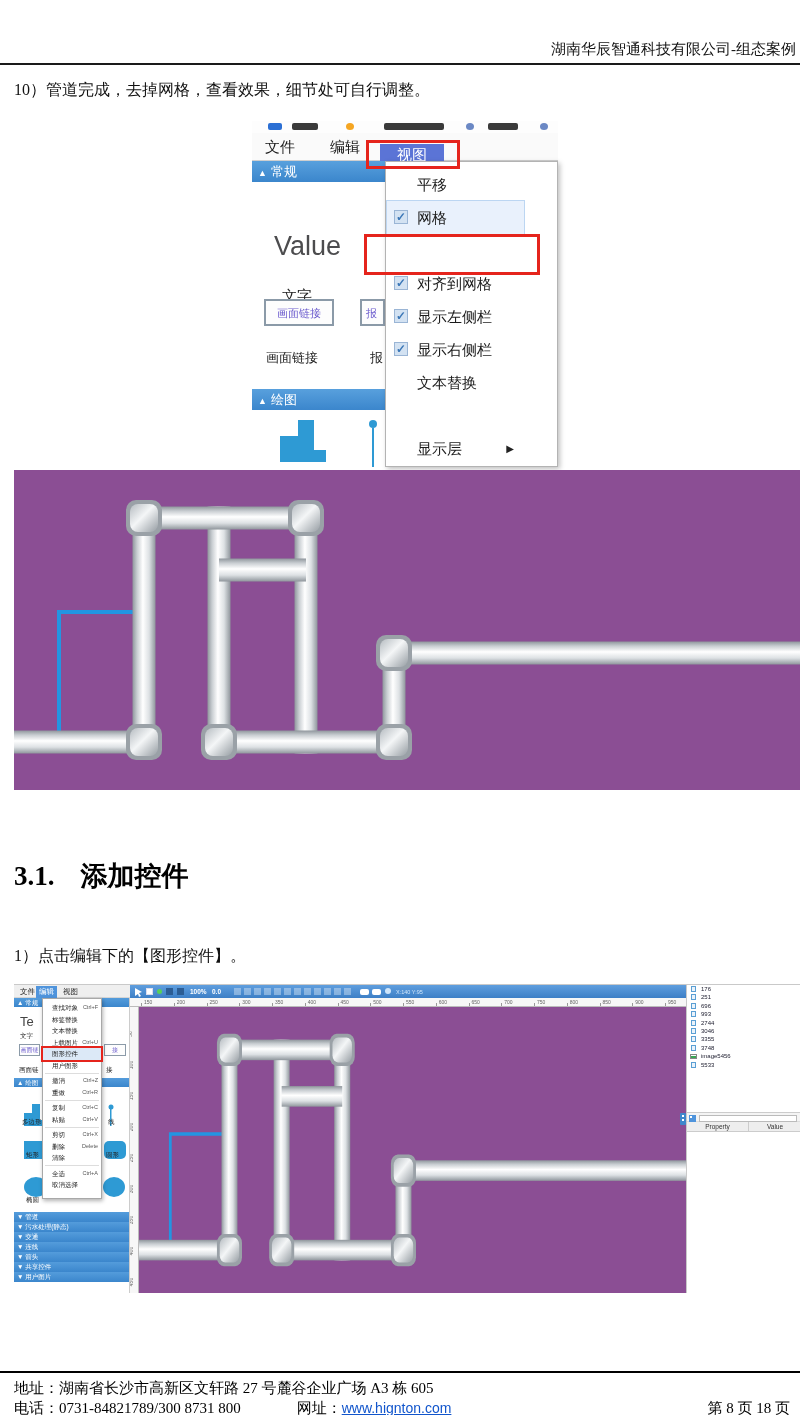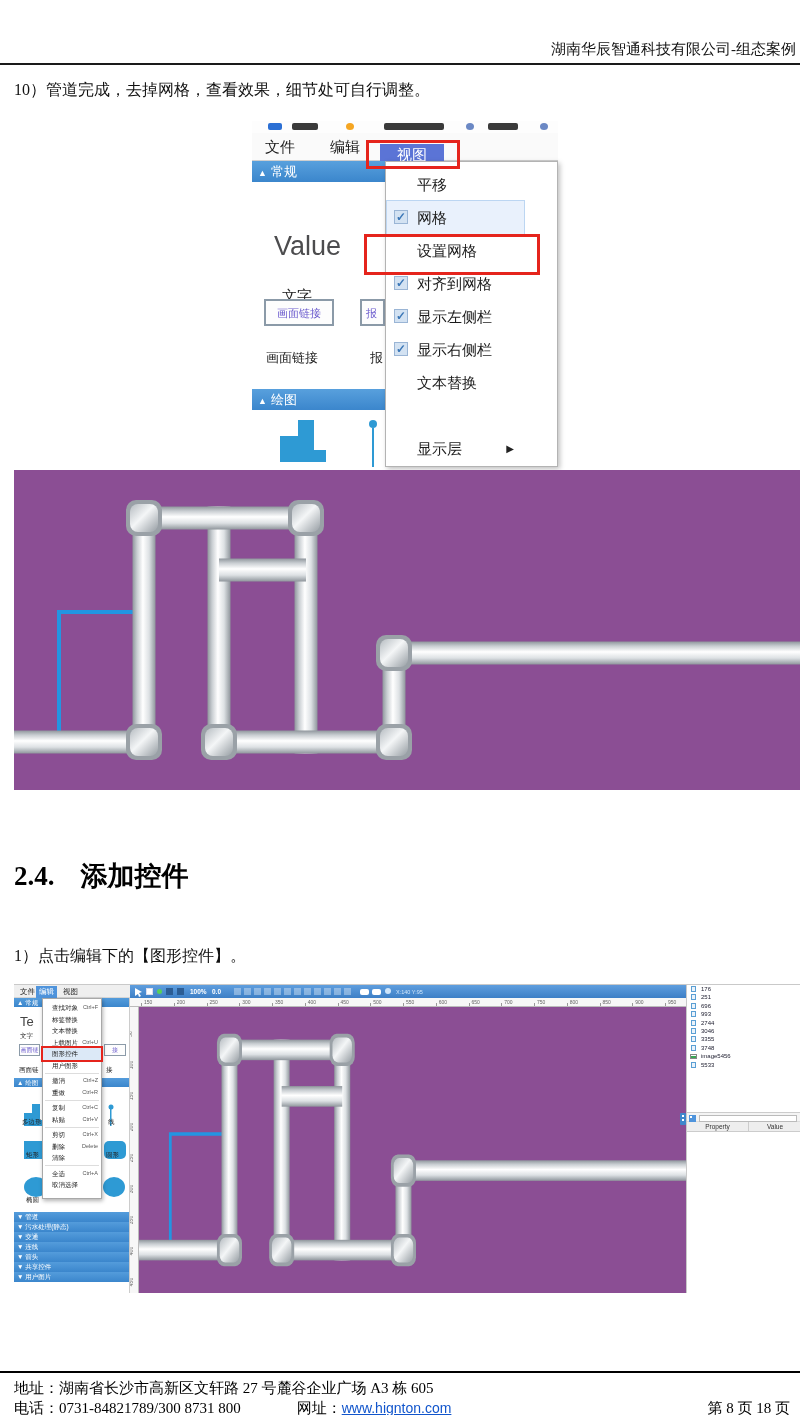--- a/index.html
+++ b/index.html
@@ -158,23 +158,20 @@
       </div>
     </div>
     <div class="s1-menu" id="view-menu">
         <div class="v-item" style="top: 6px;">
           <span class="lab">平移</span>
         </div>
         <div class="v-item hl" style="top: 39px;">
           <span class="cb">✓</span>
           <span class="lab">网格</span>
         </div>
-        <div class="v-item" style="top: 72px;">
-          <span class="lab">设置网格</span>
-        </div>
         <div class="v-item" style="top: 105px;">
           <span class="cb">✓</span>
           <span class="lab">对齐到网格</span>
         </div>
         <div class="v-item" style="top: 138px;">
           <span class="cb">✓</span>
           <span class="lab">显示左侧栏</span>
         </div>
         <div class="v-item" style="top: 171px;">
           <span class="cb">✓</span>
@@ -233,21 +230,21 @@
         <rect x="278" y="34" width="28" height="28" rx="8" fill="url(#geb)"></rect>
         <rect x="187" y="254" width="36" height="36" rx="10" fill="#9aa1a7"></rect>
         <rect x="191" y="258" width="28" height="28" rx="8" fill="url(#geb)"></rect>
         <rect x="362" y="254" width="36" height="36" rx="10" fill="#9aa1a7"></rect>
         <rect x="366" y="258" width="28" height="28" rx="8" fill="url(#geb)"></rect>
         <rect x="362" y="165" width="36" height="36" rx="10" fill="#9aa1a7"></rect>
         <rect x="366" y="169" width="28" height="28" rx="8" fill="url(#geb)"></rect>
       </svg></div>
 
   <h2 class="sec-head">
-    <span>2.4.</span><span class="sp"></span><span>添加控件</span>
+    <span>3.1.</span><span class="sp"></span><span>添加控件</span>
   </h2>
 
   <p class="step-text" style="top:946px;">1）点击编辑下的【图形控件】。</p>
 
   <div class="shot2">
     <div class="s2-menubar">
       <span class="s2-mi" style="left:3px;">文件</span>
       <span class="s2-mi active" style="left:22px;">编辑</span>
       <span class="s2-mi" style="left:46px;">视图</span>
     </div>

